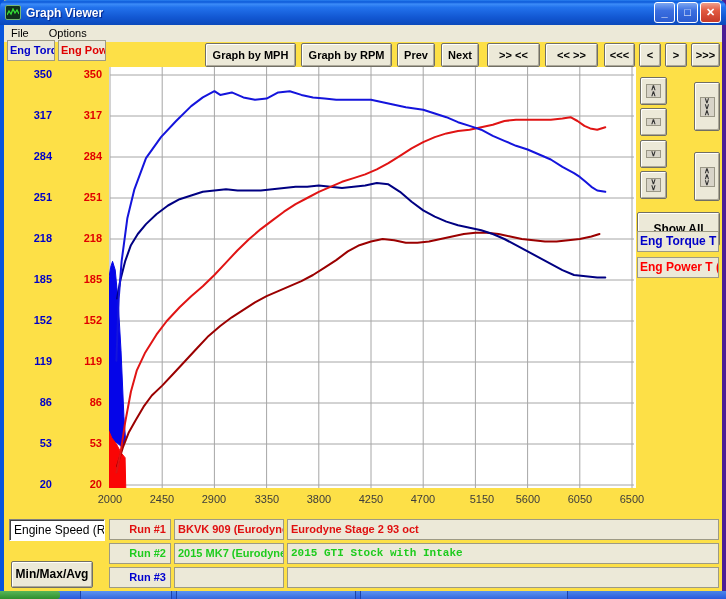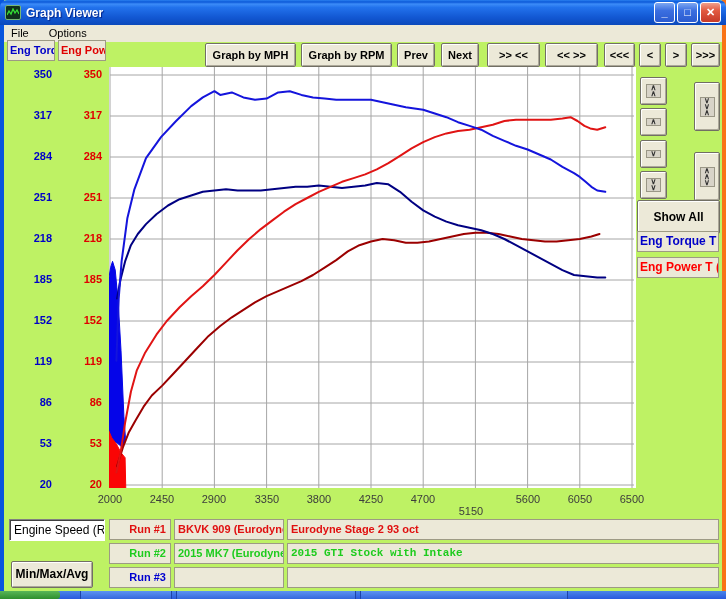--- a/index.html
+++ b/index.html
@@ -1,20 +1,20 @@
 <!DOCTYPE html>
 <html><head>
 <meta charset="utf-8">
 <style>
   * { margin:0; padding:0; box-sizing:border-box; }
   html,body { width:726px; height:599px; overflow:hidden; }
   body { font-family:"Liberation Sans", sans-serif; background:#3A6EA5; position:relative; }
 
   .window { position:absolute; left:0; top:0; width:726px; height:599px;
-            background:#bef264; border-left:4px solid #0855DD; border-right:4px solid #f97316; }
+            background:#fde047; border-left:4px solid #0855DD; border-right:4px solid #4c1d95; }
 
   
   .titlebar { position:absolute; left:-4px; top:0; width:726px; height:25px;
     background:linear-gradient(180deg,#2a80f0 0%,#0c59d8 8%,#3c8cf8 16%,#2272ec 30%,#1257d2 70%,#0b49bb 100%);
     border-radius:7px 7px 0 0; display:flex; align-items:center; padding:0 5px; }
   .title-icon { width:16px; height:15px; background:#10301c; border:1px solid #76b876; border-radius:2px;
     margin-right:5px; display:flex; align-items:center; justify-content:center; }
   .title-text { color:#fff; font-size:12px; font-weight:bold; text-shadow:1px 1px 1px #00228a; }
   .winbtns { margin-left:auto; display:flex; gap:2px; }
   .winbtn { width:21px; height:21px; border-radius:3px; border:1px solid #fff; color:#fff;
@@ -170,21 +170,21 @@
       <span class="ylab" style="left: 54px; top: 478px; color: rgb(224, 0, 0);">20</span>
     </div>
   <div id="x-labels">
       <span class="xlab" style="left: 84px;">2000</span>
       <span class="xlab" style="left: 136px;">2450</span>
       <span class="xlab" style="left: 188px;">2900</span>
       <span class="xlab" style="left: 241px;">3350</span>
       <span class="xlab" style="left: 293px;">3800</span>
       <span class="xlab" style="left: 345px;">4250</span>
       <span class="xlab" style="left: 397px;">4700</span>
-      <span class="xlab" style="left: 445px; margin-top: 12px;">5150</span>
+      <span class="xlab" style="left: 456px;">5150</span>
       <span class="xlab" style="left: 502px;">5600</span>
       <span class="xlab" style="left: 554px;">6050</span>
       <span class="xlab" style="left: 606px;">6500</span>
     </div>
 
   <div class="spinbtn" style="left:636px;top:77px;width:27px;height:28px;">
       <div class="spininner">
         <div>∧</div>
         <div>∧</div>
       </div>
@@ -213,21 +213,21 @@
       </div>
     </div>
   <div class="spinbtn" style="left:690px;top:152px;width:26px;height:49px;">
       <div class="spininner">
         <div>∧</div>
         <div>∧</div>
         <div>∨</div>
       </div>
     </div>
 
-  <button class="btn" style="left:633px;top:200px;width:83px;height:34px;font-size:12px;line-height:22px;">Show All</button>
+  <button class="btn" style="left:633px;top:212px;width:83px;height:34px;font-size:12px;line-height:22px;">Show All</button>
   <div class="legendbox" style="top: 231px; color: rgb(0, 0, 200);">Eng Torque T (Ft-L</div>
   <div class="legendbox" style="top: 257px; color: rgb(255, 0, 0);">Eng Power T (HP)</div>
 
   <div class="sunken" style="left:5px;top:519px;width:96px;height:22px;">Engine Speed (RPM</div>
   <button class="btn" style="left:7px;top:561px;width:82px;height:27px;font-size:12px;line-height:25px;">Min/Max/Avg</button>
 
   <div class="runfield runlabel" style="left: 105px; top: 519px; width: 62px; color: rgb(224, 16, 16);">Run #1</div>
   <div class="runfield runtext" style="left: 170px; top: 519px; width: 110px; color: rgb(224, 16, 16);">BKVK 909 (Eurodyne, E</div>
   <div class="runfield runtext" style="left: 283px; top: 519px; width: 432px; color: rgb(224, 16, 16);">Eurodyne Stage 2 93 oct</div>
 

